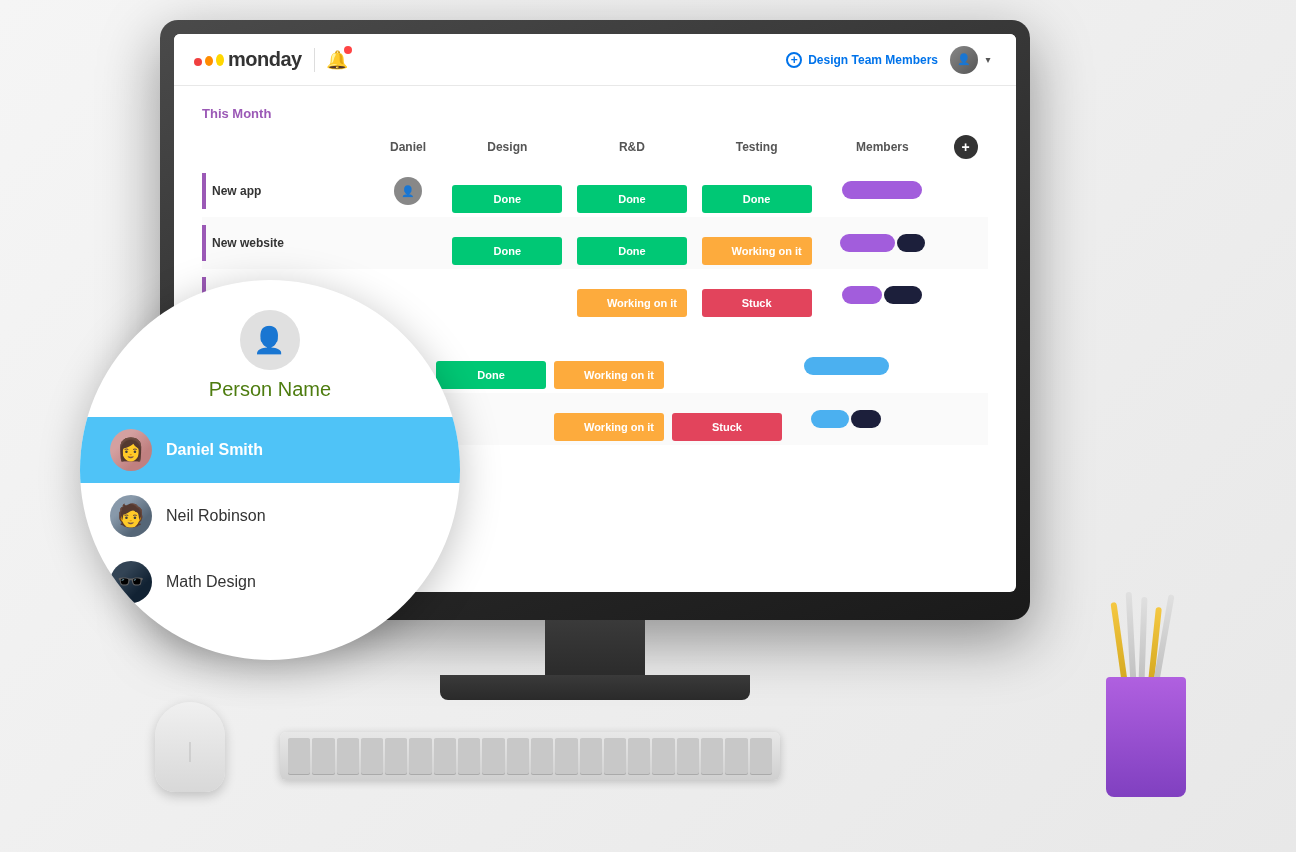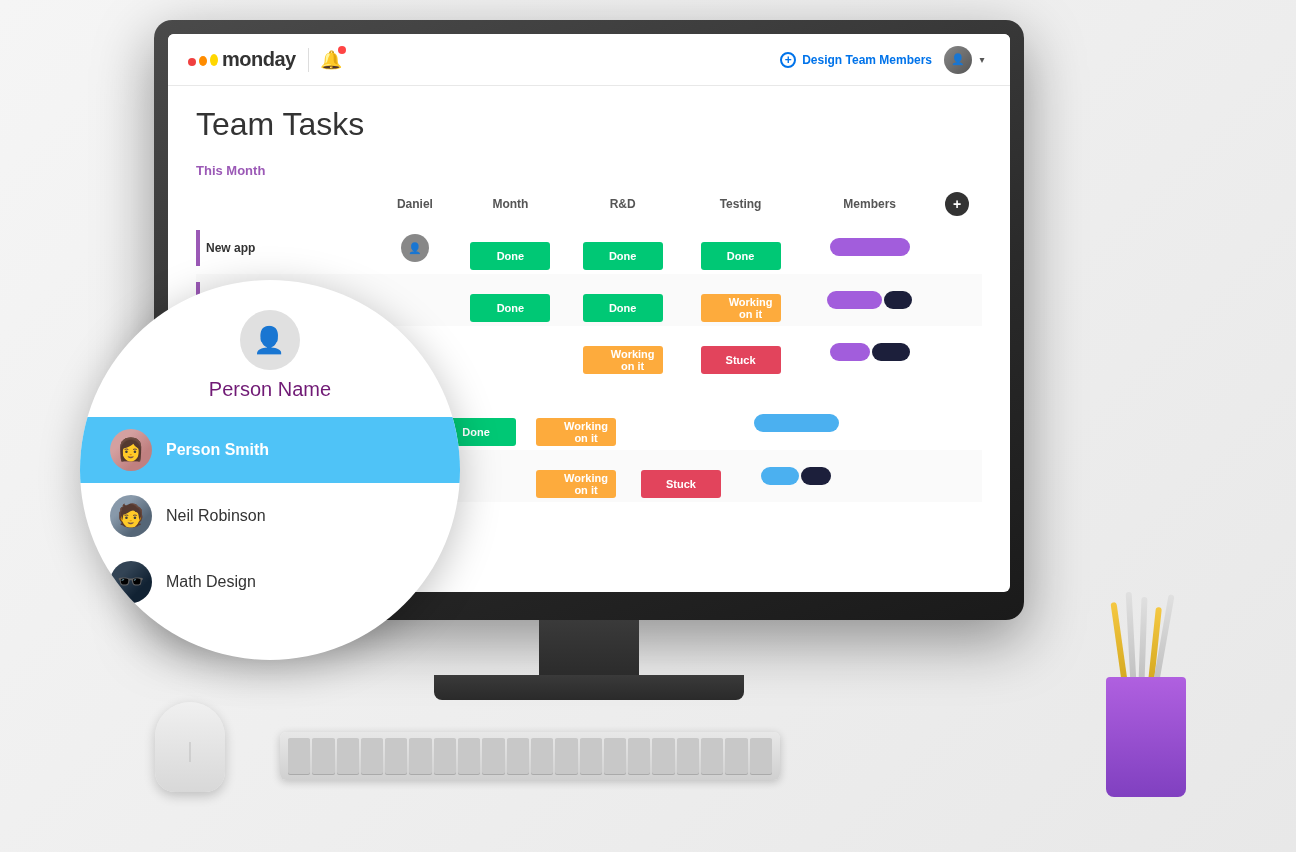--- a/index.html
+++ b/index.html
@@ -17,21 +17,21 @@
 
     .scene {
       position: relative;
       width: 1296px;
       height: 852px;
     }
 
     
     .monitor {
       position: absolute;
-      left: 154px;
+      left: 160px;
       top: 20px;
       width: 870px;
       height: 680px;
     }
 
     .monitor-frame {
       position: absolute;
       top: 0;
       left: 0;
       width: 870px;
@@ -364,21 +364,21 @@
 
     .status-badge {
       display: inline-flex;
       align-items: center;
       justify-content: center;
       border-radius: 3px;
       padding: 4px 8px;
       font-size: 11px;
       font-weight: 600;
       color: white;
-      width: 80px;
+      width: 110px;
       height: 28px;
       margin-top: 16px;
     }
 
     .done { background: #00c875; }
     .working { background: #fdab3d; padding-left: 28px; }
     .stuck { background: #e2445c; }
 
     .person-avatar {
       width: 28px;
@@ -451,21 +451,21 @@
       display: flex;
       align-items: center;
       justify-content: center;
       color: #aaa;
       font-size: 26px;
     }
 
     .person-name-label {
       text-align: center;
       font-size: 20px;
-      color: #701a75;
+      color: #4d7c0f;
       margin-bottom: 16px;
     }
 
     .person-list-item {
       display: flex;
       align-items: center;
       gap: 14px;
       padding: 12px 30px;
       font-size: 16px;
       color: #333;
@@ -554,31 +554,30 @@
             <div class="avatar-group">
               <div class="avatar avatar-1">
                 <span>👤</span>
               </div>
               <div class="avatar-chevron">▾</div>
             </div>
           </div>
         </div>
 
         <div class="app-content">
-          <h1 class="page-title">Team Tasks</h1>
 
           <div class="table-section">
             <div class="this-month-label">This Month</div>
 
             <table class="task-table">
               <thead>
                 <tr>
                   <th class="name-col" style="width:160px;"></th>
                   <th style="width:70px;">Daniel</th>
-                  <th style="width:100px;">Month</th>
+                  <th style="width:100px;">Design</th>
                   <th style="width:100px;">R&amp;D</th>
                   <th style="width:110px;">Testing</th>
                   <th style="width:120px;">Members</th>
                   <th style="width:30px;">
                     <div class="add-col-btn">+</div>
                   </th>
                 </tr>
               </thead>
               <tbody>
 
@@ -726,21 +725,21 @@
           <div class="avatar-placeholder">
             <span>👤</span>
           </div>
 
           <div class="person-name-label">Person Name</div>
 
           <div class="person-list-item selected">
             <div class="person-avatar-small av-daniel">
               <span style="font-size:22px;">👩</span>
             </div>
-            <span class="person-name-item">Person Smith</span>
+            <span class="person-name-item">Daniel Smith</span>
           </div>
 
           <div class="person-list-item">
             <div class="person-avatar-small av-neil">
               <span style="font-size:22px;">🧑</span>
             </div>
             <span class="person-name-item">Neil Robinson</span>
           </div>
 
           <div class="person-list-item">

